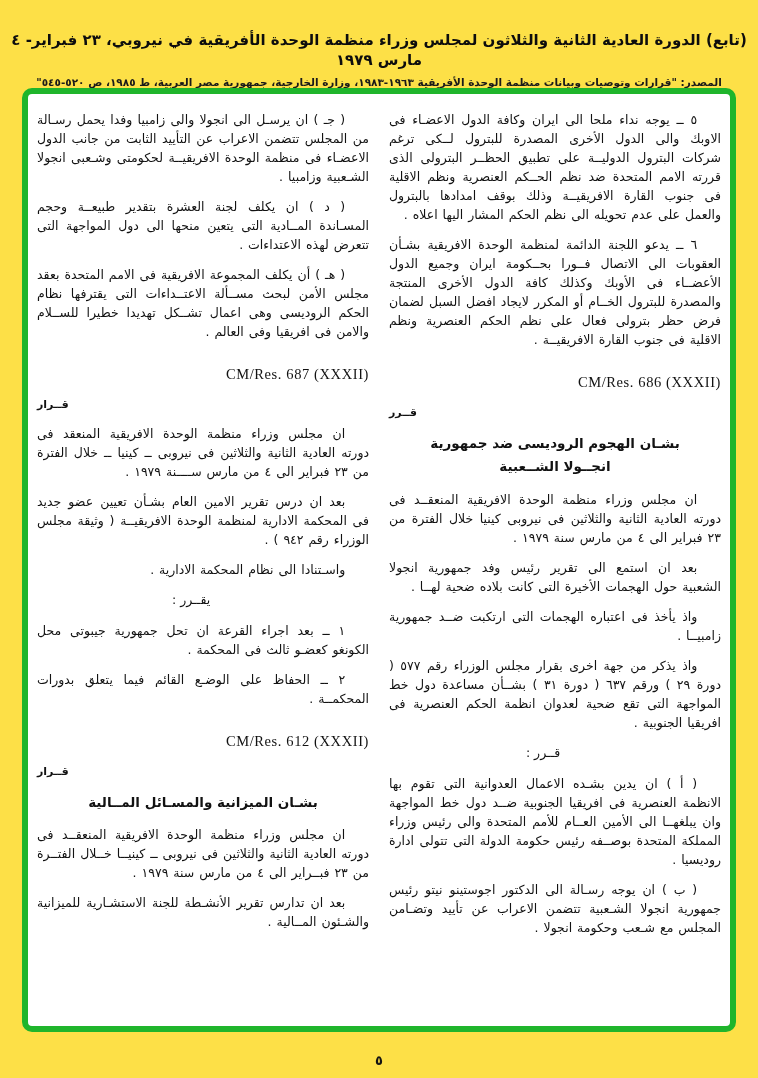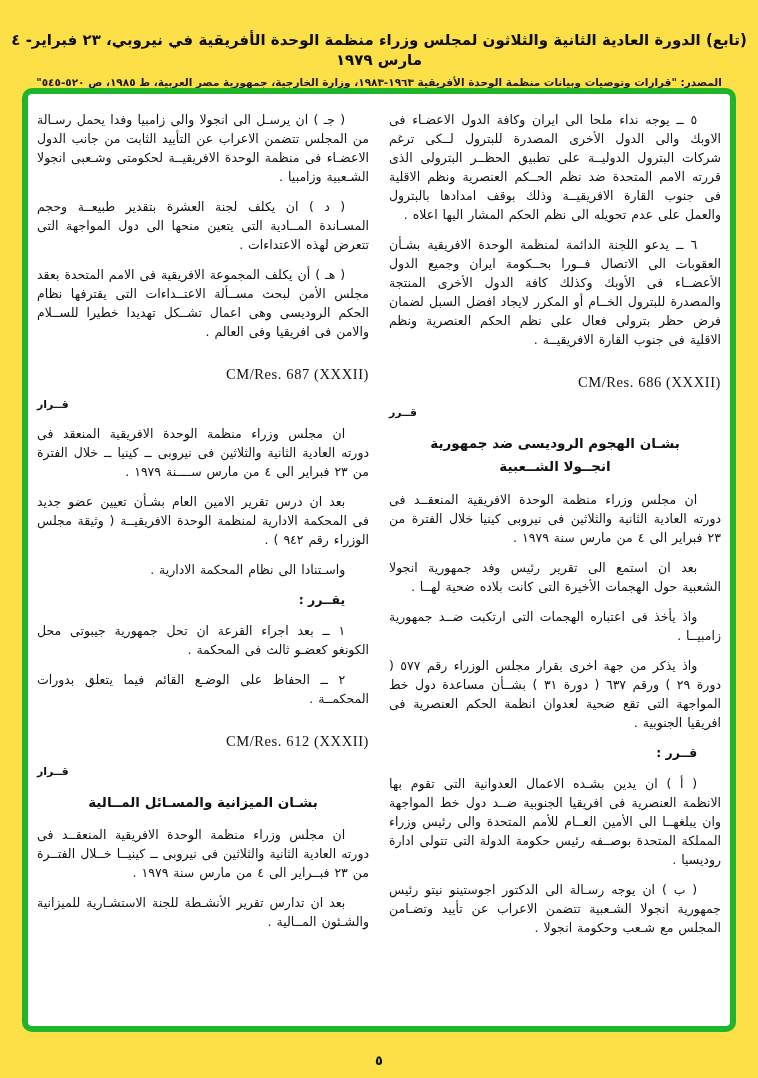--- a/index.html
+++ b/index.html
@@ -78,23 +78,23 @@
     margin: 12px 0 10px 0;
   }
   .res-title {
     text-align: center;
     font-weight: 700;
     font-size: 13.5px;
     line-height: 1.7;
     margin: 0 0 12px 0;
   }
   .decree-label {
-    font-weight: 700;
+    font-weight: 400;
     text-indent: 1.9em;
-    text-align: right;
+    text-align: center;
     margin: 2px 0 12px 0;
   }
   .page-number {
     position: absolute;
     left: 0;
     right: 0;
     bottom: 10px;
     text-align: center;
     font-size: 13px;
     font-weight: 700;

